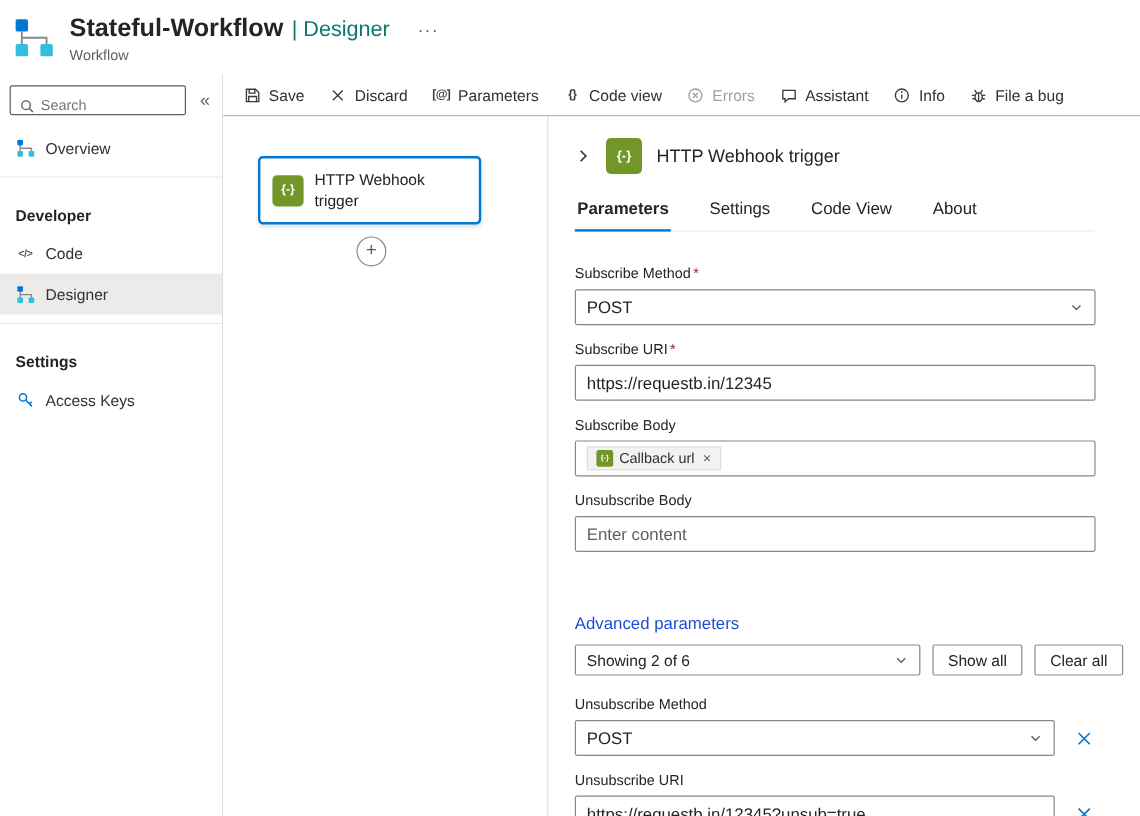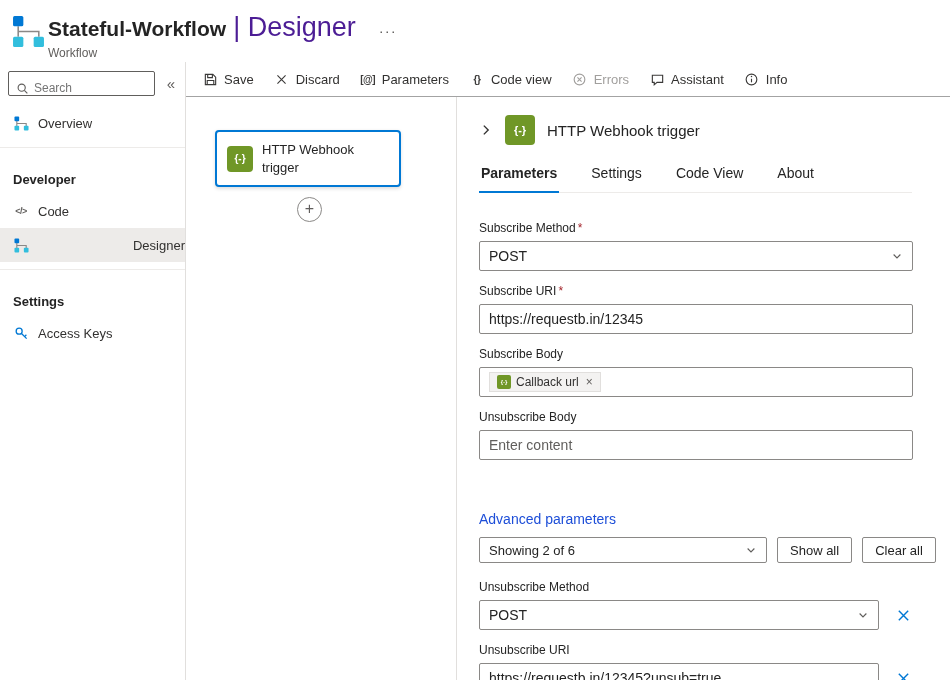--- a/index.html
+++ b/index.html
@@ -1,36 +1,36 @@
 <!DOCTYPE html>
 <html><head>
 <meta charset="utf-8">
 <style>
   * { margin:0; padding:0; box-sizing:border-box; }
   body { font-family:"Liberation Sans", sans-serif; background:#fff; }
   svg { display:block; }
   .app { position:relative; width:950px; height:680px; background:#fff; color:#323130; overflow:hidden; }
 
   
-  .app-header { position:absolute; top:0; left:0; width:100%; height:62px; display:flex; align-items:flex-start; padding:12px 0 0 12px; gap:3px; background:#fff; }
+  .app-header { position:absolute; top:0; left:0; width:100%; height:62px; display:flex; align-items:flex-start; padding:12px 0 0 12px; gap:13px; background:#fff; }
   .logo { flex-shrink:0; margin-top:3px; }
   .title-row { display:flex; align-items:baseline; gap:7px; }
   .page-title { font-size:21px; font-weight:700; color:#242424; }
-  .title-suffix { font-size:27px; font-weight:400; color:#4c1d95; }
+  .title-suffix { font-size:18px; font-weight:400; color:#0f766e; }
   .more-btn { margin-left:16px; color:#605e5c; font-size:15px; letter-spacing:1px; cursor:pointer; background:none; border:none; font-family:inherit; }
   .subtitle { font-size:12px; color:#605e5c; margin-top:3px; }
 
   
   .sidebar { position:absolute; top:62px; left:0; bottom:0; width:186px; border-right:1px solid #e1dfdd; background:#fff; }
   .search-row { display:flex; align-items:center; padding:9px 6px 10px 8px; gap:8px; }
   .search-box { flex:1; display:flex; align-items:flex-end; gap:5px; border:1px solid #605e5c; border-radius:2px; height:25px; padding:0 7px; background:#fff; }
   .search-box input { border:none; outline:none; width:100%; font-size:12px; font-family:inherit; color:#323130; background:transparent; }
   .collapse-btn { background:none; border:none; font-size:15px; color:#605e5c; cursor:pointer; padding:0 4px; font-family:inherit; }
   .nav-item { display:flex; align-items:center; gap:9px; height:34px; padding-left:13px; font-size:13px; color:#323130; cursor:pointer; }
-  .nav-item.selected { background:#edebe9;justify-content:space-between; }
+  .nav-item.selected { background:#edebe9; }
   .nav-icon { width:16px; height:16px; display:inline-flex; align-items:center; justify-content:center; flex-shrink:0; }
   .glyph-icon { font-size:9px; font-weight:700; color:#605e5c; letter-spacing:-0.5px; }
   .nav-section { font-size:13px; font-weight:700; color:#242424; padding:24px 13px 7px; border-top:1px solid #edebe9; margin-top:7px; }
 
   
   .toolbar { position:absolute; top:62px; left:186px; right:0; height:35px; display:flex; align-items:center; padding-left:6px; border-bottom:1px solid #a3a3a3; background:#fff; }
   .tb-btn { display:flex; align-items:center; gap:6px; padding:0 10px; height:100%; background:none; border:none; font-size:13px; font-family:inherit; color:#323130; cursor:pointer; }
   .tb-icon { display:inline-flex; width:16px; height:16px; align-items:center; justify-content:center; color:#3b3a39; }
   .tb-glyph { font-size:10px; font-weight:700; letter-spacing:-0.5px; }
   .tb-btn.disabled { color:#a19f9d; cursor:default;justify-content:center; }
@@ -204,20 +204,29 @@
     <button class="tb-btn">
       <span class="tb-icon">
         <svg width="15" height="15" viewBox="0 0 16 16" fill="none" stroke="currentColor" stroke-width="1.2">
             <circle cx="8" cy="8" r="5.7"></circle>
             <path d="M8 7.2 V11"></path>
             <circle cx="8" cy="4.9" r="0.8" fill="currentColor" stroke="none"></circle>
           </svg>
       </span>
       <span>Info</span>
     </button>
+    <button class="tb-btn">
+      <span class="tb-icon">
+        <svg width="15" height="15" viewBox="0 0 16 16" fill="none" stroke="currentColor" stroke-width="1.2">
+            <ellipse cx="8" cy="9.5" rx="3.2" ry="4"></ellipse>
+            <path d="M8 5.5 V13.5 M4.8 8 H2 M4.8 11 H2.5 M11.2 8 H14 M11.2 11 H13.5 M6.2 5.8 L4.6 3.4 M9.8 5.8 L11.4 3.4"></path>
+          </svg>
+      </span>
+      <span>File a bug</span>
+    </button>
   </div>
 
   <div class="canvas">
     <div class="node-card">
       <span class="node-icon">{-}</span>
       <span class="node-title">HTTP Webhook trigger</span>
     </div>
     <button class="add-btn">+</button>
   </div>
 

